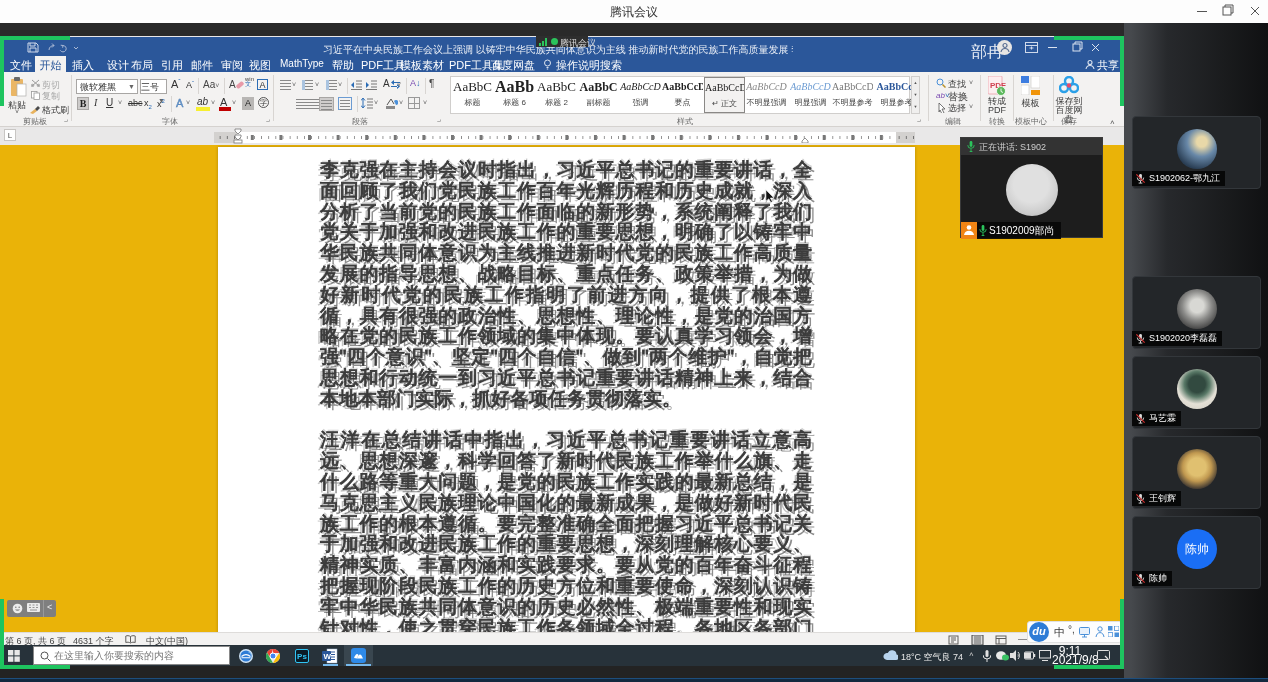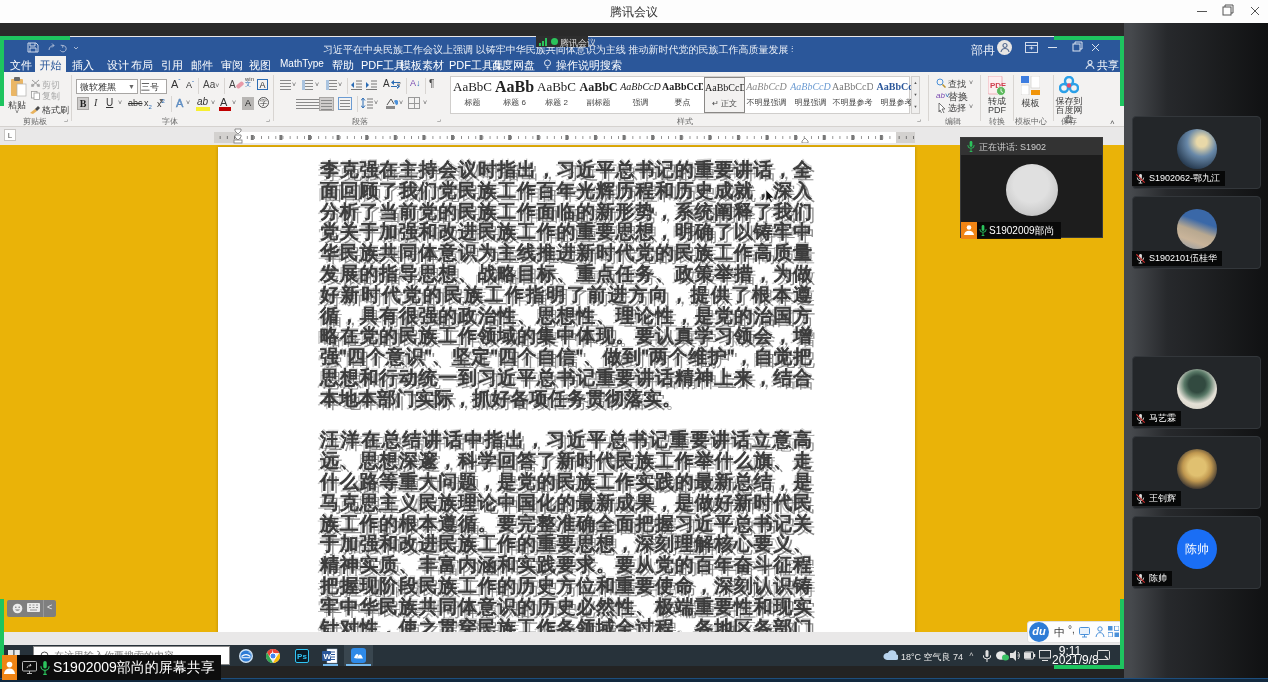--- a/index.html
+++ b/index.html
@@ -78,21 +78,21 @@
 <div class="abs" id="share"></div>
 
 <div class="abs" id="wtitle">
  <svg class="abs" style="left:27px;top:5px" width="60" height="11" viewBox="0 0 60 11" fill="none" stroke="#cfd9ea" stroke-width="1">
         <path d="M1 1h8l2 2v7h-10z M3 1v3h5v-3 M3 10v-4h6v4"></path>
         <path d="M22 8c0-3 2.5-4.5 5-4.5l-2-2m2 2l-2 2" stroke="#a9b8d4"></path>
         <path d="M36 3.5a3.2 3.2 0 1 1-2.8 4.8m2.8-4.8l-2.3-.3m2.3.3l-.4 2.2" stroke="#a9b8d4"></path>
         <path d="M47 5l2 2 2-2" stroke="#a9b8d4"></path>
       </svg>
  <div class="abs" style="left:323px;top:6px;width:470px;text-align:center;font-size:10px;color:#e8edf5;white-space:nowrap;overflow:hidden">习近平在中央民族工作会议上强调 以铸牢中华民族共同体意识为主线 推动新时代党的民族工作高质量发展 李 [兼容模式] - Word</div>
- <div class="abs" style="left:971px;top:5px;font-size:12px;color:#e8edf5">部冉</div>
+ <div class="abs" style="left:971px;top:5px;font-size:16px;color:#e8edf5">部冉</div>
  <div class="abs" style="left:997px;top:3px;width:15px;height:15px;border-radius:50%;background:#e8e6e4"></div>
  <svg class="abs" style="left:1000px;top:5px" width="10" height="11" viewBox="0 0 10 11">
         <circle cx="5" cy="3.5" r="2" fill="none" stroke="#5a6f93" stroke-width="1.2"></circle>
         <path d="M1 10c.5-2.5 2-3.5 4-3.5s3.5 1 4 3.5" fill="none" stroke="#5a6f93" stroke-width="1.2"></path>
       </svg>
  <svg class="abs" style="left:1025px;top:5px" width="13" height="11" viewBox="0 0 13 11" fill="none" stroke="#cfd9ea">
         <rect x=".5" y=".5" width="12" height="10"></rect>
         <path d="M.5 3.5h12M4.5 6h4M6.5 4.5v3"></path>
       </svg>
  <svg class="abs" style="left:1045px;top:2px" width="70" height="17" viewBox="0 0 70 17" fill="none" stroke="#dce4f0">
@@ -361,20 +361,38 @@
 <div class="abs" style="left:1113px;top:442px;width:6px;height:44px;background:#c2c0be;border-radius:3px"></div>
 <div class="abs" id="canvas">
   <div id="page">
     <div id="doctext">
       <p>李克强在主持会议时指出，习近平总书记的重要讲话，全面回顾了我们党民族工作百年光辉历程和历史成就，深入分析了当前党的民族工作面临的新形势，系统阐释了我们党关于加强和改进民族工作的重要思想，明确了以铸牢中华民族共同体意识为主线推进新时代党的民族工作高质量发展的指导思想、战略目标、重点任务、政策举措，为做好新时代党的民族工作指明了前进方向，提供了根本遵循，具有很强的政治性、思想性、理论性，是党的治国方略在党的民族工作领域的集中体现。要认真学习领会，增强"四个意识"、坚定"四个自信"、做到"两个维护"，自觉把思想和行动统一到习近平总书记重要讲话精神上来，结合本地本部门实际，抓好各项任务贯彻落实。</p>
       <p>汪洋在总结讲话中指出，习近平总书记重要讲话立意高远、思想深邃，科学回答了新时代民族工作举什么旗、走什么路等重大问题，是党的民族工作实践的最新总结，是马克思主义民族理论中国化的最新成果，是做好新时代民族工作的根本遵循。要完整准确全面把握习近平总书记关于加强和改进民族工作的重要思想，深刻理解核心要义、精神实质、丰富内涵和实践要求。要从党的百年奋斗征程把握现阶段民族工作的历史方位和重要使命，深刻认识铸牢中华民族共同体意识的历史必然性、极端重要性和现实针对性，使之贯穿民族工作各领域全过程。各地区各部门要把学习贯彻好会议精神作为重要政治任务，组织开展形式多样的学习培训和宣传宣讲活动，结合实际研究制定实施意见，加强领导、压实责任，搞好协调、强化督查，把党中央的决策部署落到实处。</p>
 
     </div>
   </div>
 </div>
+<div class="abs" id="status">
+ <div class="abs" style="left:5px;top:2px">第 6 页, 共 6 页</div>
+ <div class="abs" style="left:73px;top:2px">4631 个字</div>
+ <svg class="abs" style="left:125px;top:2px" width="11" height="9" viewBox="0 0 11 9" fill="none" stroke="#605e5c">
+        <path d="M5.5 1.5C4 .5 2 .5 .8 1v6.5c1.5-.5 3.2-.4 4.7.5 1.5-.9 3.2-1 4.7-.5V1c-1.2-.5-3.2-.5-4.7.5z"></path>
+        <path d="M5.5 1.5v6"></path>
+      </svg>
+ <div class="abs" style="left:146px;top:2px">中文(中国)</div>
+ <svg class="abs" style="left:948px;top:2px" width="62" height="10" viewBox="0 0 62 10" fill="none" stroke="#605e5c">
+        <rect x="1" y="1" width="9" height="8"></rect>
+        <path d="M3 3h5M3 5h5M3 7h3"></path>
+        <rect x="24" y="0" width="11" height="10" fill="#dadada" stroke="#444"></rect>
+        <path d="M26 2h7M26 4h7M26 6h7M26 8h7" stroke="#666"></path>
+        <rect x="48" y="1" width="10" height="8"></rect>
+        <path d="M48 3.5h10M51 3.5v5.5"></path>
+      </svg>
+ <div class="abs" style="left:1018px;top:1px;color:#555">—</div>
+</div>
 <div class="abs" id="taskbar">
  <svg class="abs" style="left:8px;top:5px" width="12" height="12" viewBox="0 0 12 12" fill="#e8e8e8">
         <rect x="0" y="0" width="5.4" height="5.4"></rect>
         <rect x="6.4" y="0" width="5.4" height="5.4"></rect>
         <rect x="0" y="6.4" width="5.4" height="5.4"></rect>
         <rect x="6.4" y="6.4" width="5.4" height="5.4"></rect>
       </svg>
  <div id="tsearch"><svg style="margin:3px 3px -3px 6px" width="11" height="11" viewBox="0 0 11 11" fill="none" stroke="#555">
           <circle cx="4.5" cy="4.5" r="3.5"></circle>
           <path d="M7.5 7.5l3 3"></path>
@@ -454,27 +472,27 @@
 
 <div class="abs" id="sidebar"></div>
 <div class="tile" style="top:116px">
       <div class="av" style="background:radial-gradient(circle at 62% 32%,#e8d8a8 0 14%,#6888a8 40%,#2a3e54 75%,#1c2a3a)"></div>
       <div class="nlabel"><svg class="mic-m" viewBox="0 0 12 12">
           <rect x="4.5" y="1" width="3" height="6" rx="1.5" fill="#ddd"></rect>
           <path d="M2.5 5a3.5 3.5 0 0 0 7 0M6 8.5V11M4 11h4" stroke="#ddd" fill="none"></path>
           <path d="M1.5 1.5l9 9" stroke="#d03030" stroke-width="1.4"></path>
         </svg>S1902062-鄂九江</div>
     </div>
-<div class="tile" style="top:196px">
-      <div class="av" style="background:linear-gradient(200deg,#3a68a8 0 34%,#b8a890 55%,#c9b49a 75%,#8a98a8)"></div>
+<div class="tile" style="top:276px">
+      <div class="av" style="background:radial-gradient(circle at 50% 42%,#d8d8d4 0 22%,#8a8a88 48%,#3c3c3c 80%)"></div>
       <div class="nlabel"><svg class="mic-m" viewBox="0 0 12 12">
           <rect x="4.5" y="1" width="3" height="6" rx="1.5" fill="#ddd"></rect>
           <path d="M2.5 5a3.5 3.5 0 0 0 7 0M6 8.5V11M4 11h4" stroke="#ddd" fill="none"></path>
           <path d="M1.5 1.5l9 9" stroke="#d03030" stroke-width="1.4"></path>
-        </svg>S1902101伍桂华</div>
+        </svg>S1902020李磊磊</div>
     </div>
 <div class="tile" style="top:436px">
       <div class="av" style="background:radial-gradient(circle at 50% 45%,#e0c070 0 30%,#c09850 48%,#4a4034 72%,#2e2a22)"></div>
       <div class="nlabel"><svg class="mic-m" viewBox="0 0 12 12">
           <rect x="4.5" y="1" width="3" height="6" rx="1.5" fill="#ddd"></rect>
           <path d="M2.5 5a3.5 3.5 0 0 0 7 0M6 8.5V11M4 11h4" stroke="#ddd" fill="none"></path>
           <path d="M1.5 1.5l9 9" stroke="#d03030" stroke-width="1.4"></path>
         </svg>王钊辉</div>
     </div>
 <div class="tile" style="top:356px">
@@ -501,36 +519,20 @@
  <div class="abs" style="left:45px;top:26px;width:52px;height:52px;border-radius:50%;background:radial-gradient(circle at 48% 40%,#e0e0e0 0 42%,#cdcdcd 68%,#a8a8a8)"></div>
  <div class="abs" style="left:0;top:84px;width:16px;height:17px;background:#f08414"><svg style="margin:2px" width="12" height="12" viewBox="0 0 12 12" fill="#fff">
           <circle cx="6" cy="3.5" r="2.3"></circle>
           <path d="M1 11c.6-3 2.4-4.3 5-4.3s4.4 1.3 5 4.3z"></path>
         </svg></div>
  <div class="abs" style="left:16px;top:84px;height:17px;background:rgba(8,8,8,.92);color:#fff;font-size:10px;line-height:17px;padding:0 6px 0 2px;display:flex;align-items:center"><svg style="margin-right:2px" width="8" height="11" viewBox="0 0 8 12">
           <rect x="2.5" y="0" width="3" height="6.5" rx="1.5" fill="#2bc45c"></rect>
           <path d="M.5 4.5a3.5 3.5 0 0 0 7 0M4 8.5v3M2.5 11.5h3" stroke="#2bc45c" fill="none"></path>
         </svg>S1902009部尚</div>
 </div>
-<div class="abs" id="sharelabel">
- <div style="width:15px;height:25px;background:#f08414;flex:none;margin-right:3px"><svg style="margin:5px 1px" width="13" height="15" viewBox="0 0 12 13" fill="#fff">
-          <circle cx="6" cy="3.8" r="2.6"></circle>
-          <path d="M.8 12.5c.6-3.4 2.5-5 5.2-5s4.6 1.6 5.2 5z"></path>
-        </svg></div>
- <svg style="margin:0 2px;flex:none" width="15" height="13" viewBox="0 0 15 13" fill="none" stroke="#bbb">
-        <rect x=".5" y=".5" width="14" height="9.5" rx="1"></rect>
-        <path d="M5 12.5h5M7.5 10v2.5"></path>
-        <path d="M5 7c.8-2.2 2.2-3.2 4-2.5l-.8-1.6m.8 1.6l-1.7.7" stroke="#bbb"></path>
-      </svg>
- <svg style="margin:0 3px 0 1px;flex:none" width="10" height="14" viewBox="0 0 8 12">
-        <rect x="2.5" y="0" width="3" height="6.5" rx="1.5" fill="#2bc45c"></rect>
-        <path d="M.5 4.5a3.5 3.5 0 0 0 7 0M4 8.5v3M2.5 11.5h3" stroke="#2bc45c" fill="none"></path>
-      </svg>
- S1902009部尚的屏幕共享
-</div>
 <div class="abs" id="ime">
  <svg class="abs" style="left:5px;top:3px" width="11" height="11" viewBox="0 0 11 11" fill="none" stroke="#ececec">
         <circle cx="5.5" cy="5.5" r="4.8" fill="#ececec" stroke="none"></circle>
         <circle cx="3.8" cy="4.2" r=".8" fill="#7f7f7f" stroke="none"></circle>
         <circle cx="7.2" cy="4.2" r=".8" fill="#7f7f7f" stroke="none"></circle>
         <path d="M3 6.5a3 3 0 0 0 5 0z" fill="#7f7f7f" stroke="none"></path>
       </svg>
  <svg class="abs" style="left:20px;top:3px" width="13" height="11" viewBox="0 0 13 11">
         <rect x="0" y="0" width="13" height="9" rx="1" fill="#ececec"></rect>
         <path d="M2 2h2M5.5 2h2M9 2h2M2 4.5h2M5.5 4.5h2M9 4.5h2M3 7h7" stroke="#7f7f7f" stroke-width=".8"></path>

